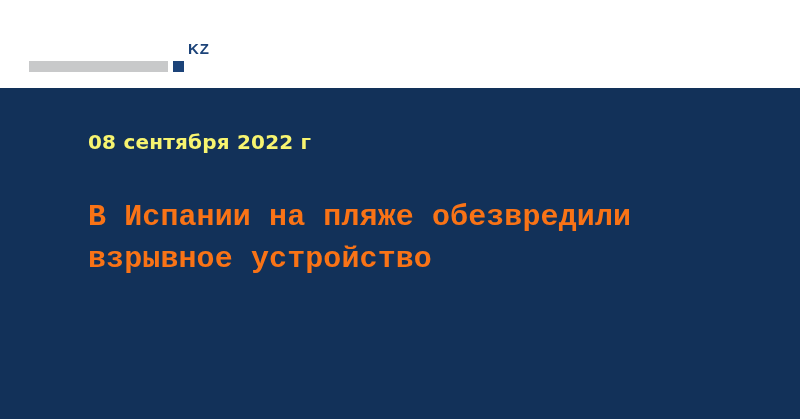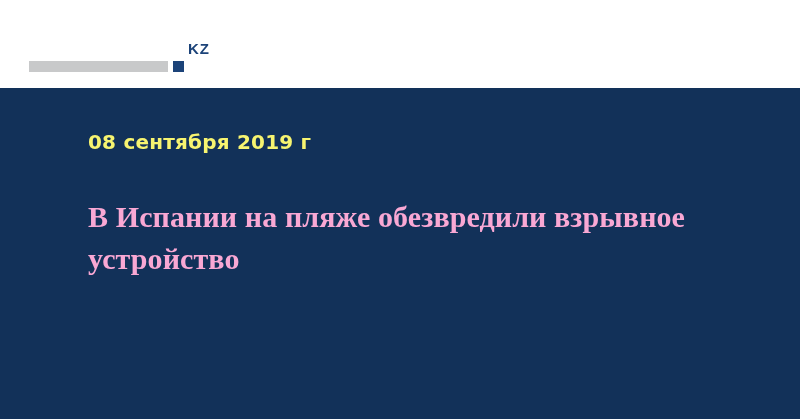--- a/index.html
+++ b/index.html
@@ -104,39 +104,39 @@
     letter-spacing: 0.2px;
     color: #f7f470;
     white-space: nowrap;
   }
 
   .article-title {
     position: absolute;
     left: 88px;
     top: 88px;
     width: 640px;
-    font-family: Liberation Serif, serif;
+    font-family: Liberation Mono, monospace;
     font-weight: bold;
     font-size: 30px;
     line-height: 42px;
     letter-spacing: 0.1px;
-    color: #f9a8d4;
+    color: #f97316;
   }
 </style>
 </head>
 <body>
 
 <div class="page">
 
   <div class="header-band">
     <div class="logo">
       <div class="logo-underbar"></div>
       <div class="logo-kz-square"></div>
       <div class="logo-kz-text">KZ</div>
     </div>
   </div>
 
   <div class="hero">
-    <div class="article-date">08 сентября 2019 г</div>
+    <div class="article-date">08 сентября 2022 г</div>
     <h1 class="article-title">В Испании на пляже обезвредили взрывное устройство</h1>
   </div>
 
 </div>
 
 </body></html>

